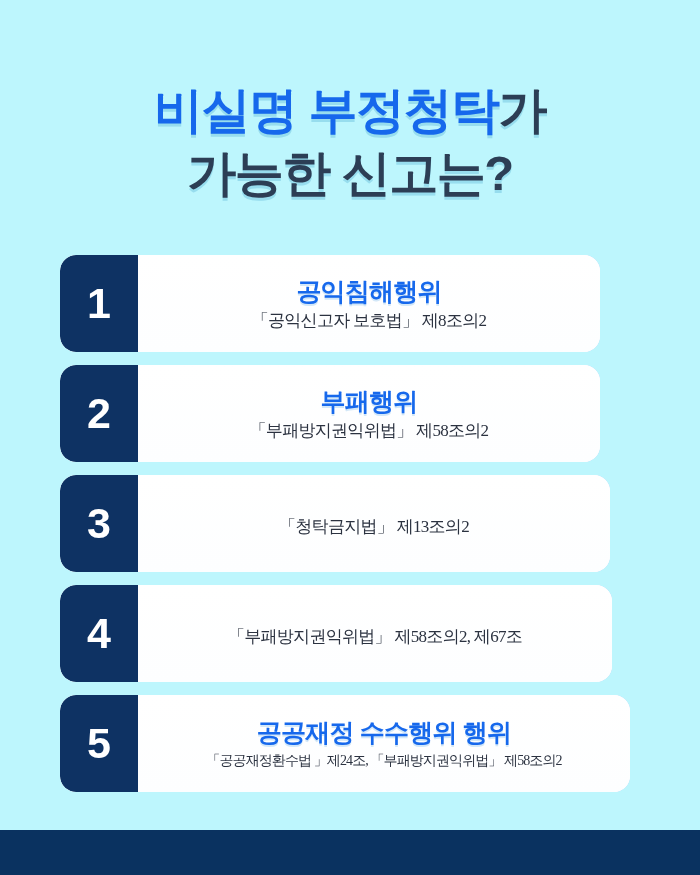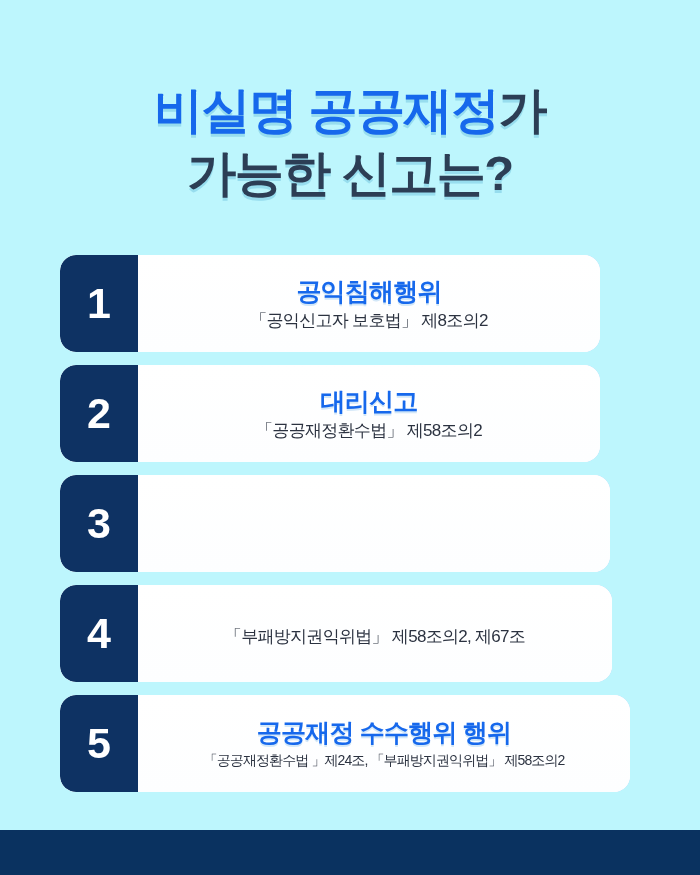--- a/index.html
+++ b/index.html
@@ -127,39 +127,40 @@
     text-shadow: 0 2px 0 rgba(160, 205, 240, 0.45);
   }
 
   .item-sub {
     color: #2B3240;
     font-size: 17px;
     letter-spacing: -0.7px;
     white-space: nowrap;
     margin-top: 7px;
     line-height: 1.1;
+    font-family: Liberation Serif, serif;
   }
 
   
   .bottom-bar {
     position: absolute;
     left: 0;
     bottom: 0;
     width: 700px;
     height: 45px;
     background: #0A3260;
   }
 </style>
 </head>
 <body>
 
 <div id="page">
 
   <div class="title-block">
-    <div class="title-line title-line-1"><span class="tx-blue">비실명 공공재정</span><span class="tx-navy">가</span></div>
+    <div class="title-line title-line-1"><span class="tx-blue">비실명 부정청탁</span><span class="tx-navy">가</span></div>
     <div class="title-line tx-navy">가능한 신고는?</div>
   </div>
 
   <div class="list">
 
     <div class="row">
       <div class="shadow-far" style="width: 526px;"></div>
       <div class="shadow-near" style="width: 533px;"></div>
       <div class="card" style="width: 540px;">
         <div class="badge">
@@ -173,34 +174,35 @@
     </div>
 
     <div class="row">
       <div class="shadow-far" style="width: 526px;"></div>
       <div class="shadow-near" style="width: 533px;"></div>
       <div class="card" style="width: 540px;">
         <div class="badge">
           <span class="badge-num">2</span>
         </div>
         <div class="card-body">
-          <div class="item-title">대리신고</div>
-          <div class="item-sub">「공공재정환수법」 제58조의2</div>
+          <div class="item-title">부패행위</div>
+          <div class="item-sub">「부패방지권익위법」 제58조의2</div>
         </div>
       </div>
     </div>
 
     <div class="row">
       <div class="shadow-far" style="width: 536px;"></div>
       <div class="shadow-near" style="width: 543px;"></div>
       <div class="card" style="width: 550px;">
         <div class="badge">
           <span class="badge-num">3</span>
         </div>
         <div class="card-body">
+          <div class="item-sub">「청탁금지법」 제13조의2</div>
         </div>
       </div>
     </div>
 
     <div class="row">
       <div class="shadow-far" style="width: 538px;"></div>
       <div class="shadow-near" style="width: 545px;"></div>
       <div class="card" style="width: 552px;">
         <div class="badge">
           <span class="badge-num">4</span>

